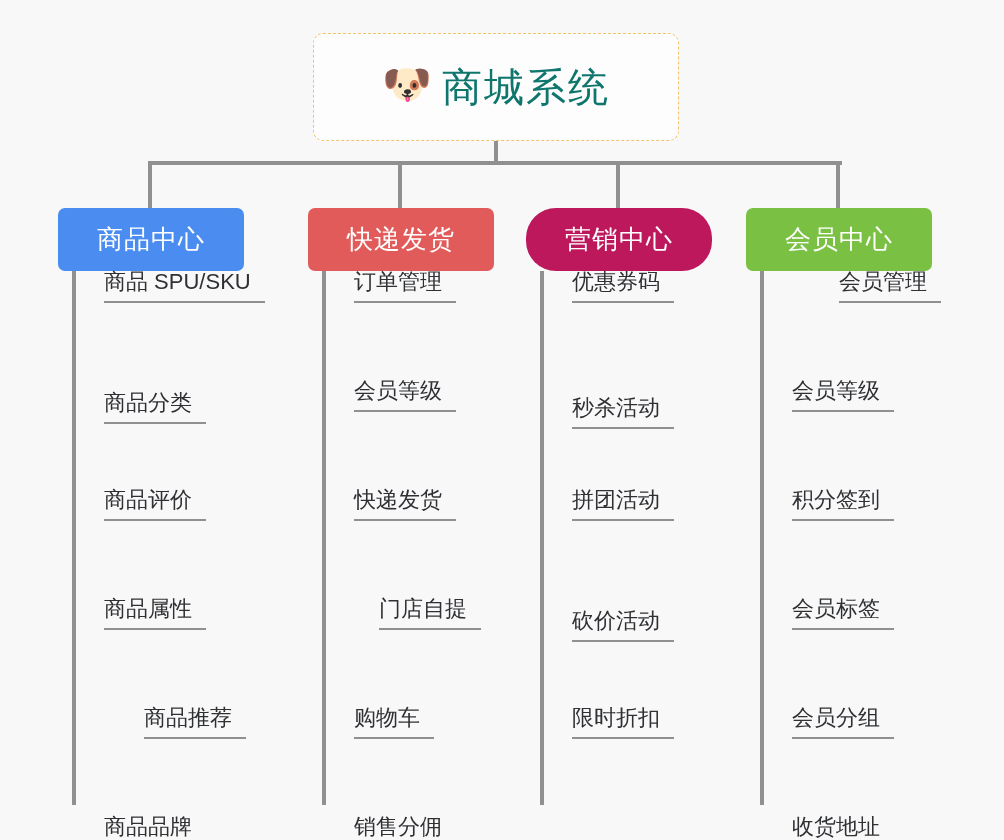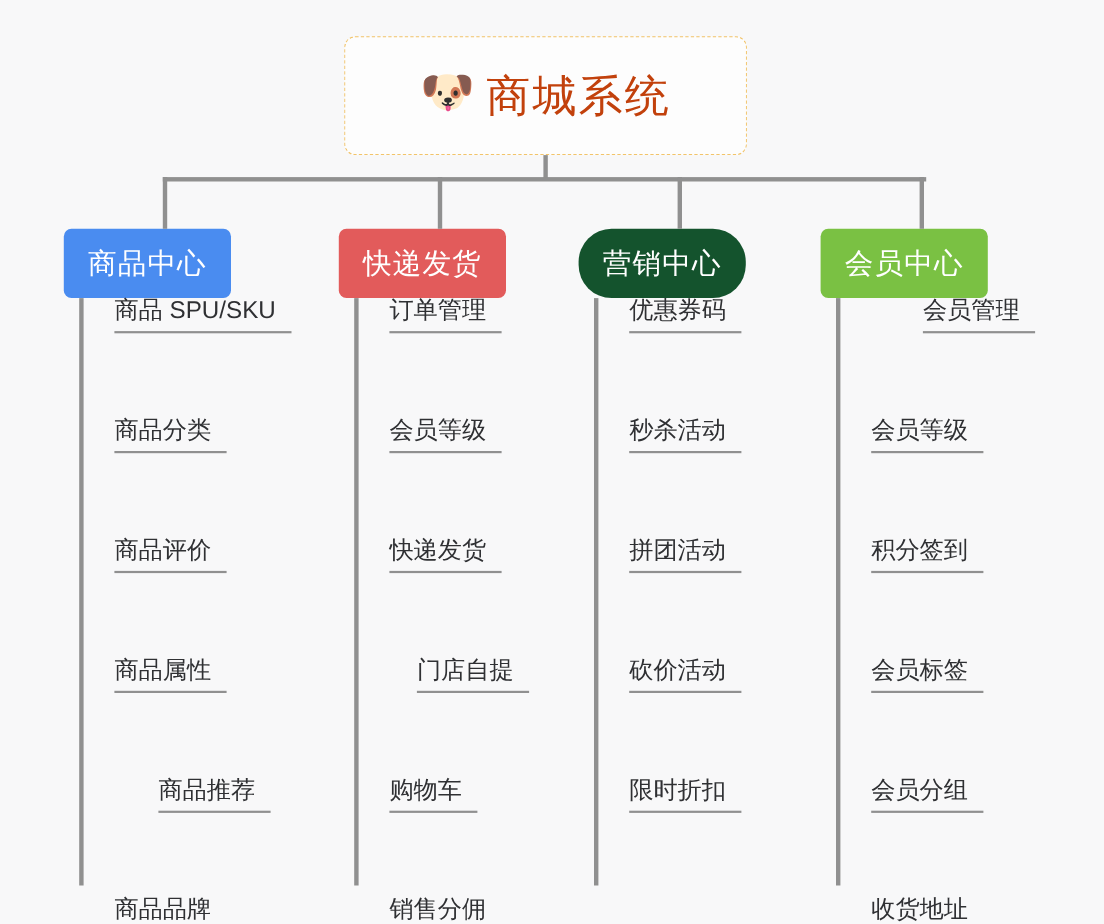--- a/index.html
+++ b/index.html
@@ -80,21 +80,21 @@
   .col-drop {
     position: absolute;
     top: -47px;
     left: 90px;
     width: 4px;
     height: 47px;
     background: #909090;
   }
 
   .branch-header {
-    width: 152px;
+    width: 186px;
     height: 63px;
     border-radius: 7px;
     display: flex;
     align-items: center;
     justify-content: center;
     color: #ffffff;
     font-size: 26px;
     letter-spacing: 1px;
     box-sizing: border-box;
   }
@@ -137,38 +137,38 @@
   #col-2 { left: 526px; }
   #col-3 { left: 746px; }
 </style>
 </head>
 <body style="background: rgb(248, 248, 249);">
 
 <div id="mindmap">
 
   <div class="root-node" style="background: rgb(253, 253, 253); border-color: rgb(242, 196, 106);">
     <span class="root-emoji">🐶</span>
-    <span class="root-title" style="color: #c2410c;">商城系统</span>
+    <span class="root-title" style="color: #0f766e;">商城系统</span>
   </div>
 
   <div class="line line-v root-stem" style="background: rgb(144, 144, 144);"></div>
   <div class="line line-h bus" style="background: rgb(144, 144, 144);"></div>
 
   <div class="column" id="col-0">
     <div class="col-drop" style="background: rgb(144, 144, 144);"></div>
     <div class="branch-header" style="background: rgb(74, 140, 240);">
       <span>商品中心</span>
     </div>
     <div class="trunk" style="background: rgb(144, 144, 144); height: 534px;"></div>
     <div class="leaf-list">
       <div class="leaf">
           <span class="leaf-label" style="border-bottom-color: rgb(144, 144, 144);">商品 SPU/SKU</span>
         </div>
       <div class="leaf">
-          <span class="leaf-label" style="border-bottom-color: rgb(144, 144, 144);">商品分类</span>
+          <span class="leaf-label" style="border-bottom-color: rgb(144, 144, 144); margin-top: 12px;">商品分类</span>
         </div>
       <div class="leaf">
           <span class="leaf-label" style="border-bottom-color: rgb(144, 144, 144);">商品评价</span>
         </div>
       <div class="leaf">
           <span class="leaf-label" style="border-bottom-color: rgb(144, 144, 144);">商品属性</span>
         </div>
       <div class="leaf">
           <span class="leaf-label" style="border-bottom-color: rgb(144, 144, 144); margin-left: 40px;">商品推荐</span>
         </div>
@@ -201,36 +201,36 @@
           <span class="leaf-label" style="border-bottom-color: rgb(144, 144, 144);">购物车</span>
         </div>
       <div class="leaf">
           <span class="leaf-label" style="border-bottom-color: rgb(144, 144, 144);">销售分佣</span>
         </div>
     </div>
   </div>
 
   <div class="column" id="col-2">
     <div class="col-drop" style="background: rgb(144, 144, 144);"></div>
-    <div class="branch-header" style="background: #14532d; border-radius: 30px;">
+    <div class="branch-header" style="background: #be185d; border-radius: 30px;">
       <span>营销中心</span>
     </div>
     <div class="trunk" style="background: rgb(144, 144, 144); height: 534px;"></div>
     <div class="leaf-list">
       <div class="leaf">
           <span class="leaf-label" style="border-bottom-color: rgb(144, 144, 144);">优惠券码</span>
         </div>
       <div class="leaf">
-          <span class="leaf-label" style="border-bottom-color: rgb(144, 144, 144);">秒杀活动</span>
+          <span class="leaf-label" style="border-bottom-color: rgb(144, 144, 144); margin-top: 17px;">秒杀活动</span>
         </div>
       <div class="leaf">
           <span class="leaf-label" style="border-bottom-color: rgb(144, 144, 144);">拼团活动</span>
         </div>
       <div class="leaf">
-          <span class="leaf-label" style="border-bottom-color: rgb(144, 144, 144);">砍价活动</span>
+          <span class="leaf-label" style="border-bottom-color: rgb(144, 144, 144); margin-top: 12px;">砍价活动</span>
         </div>
       <div class="leaf">
           <span class="leaf-label" style="border-bottom-color: rgb(144, 144, 144);">限时折扣</span>
         </div>
     </div>
   </div>
 
   <div class="column" id="col-3">
     <div class="col-drop" style="background: rgb(144, 144, 144);"></div>
     <div class="branch-header" style="background: rgb(122, 193, 67);">

